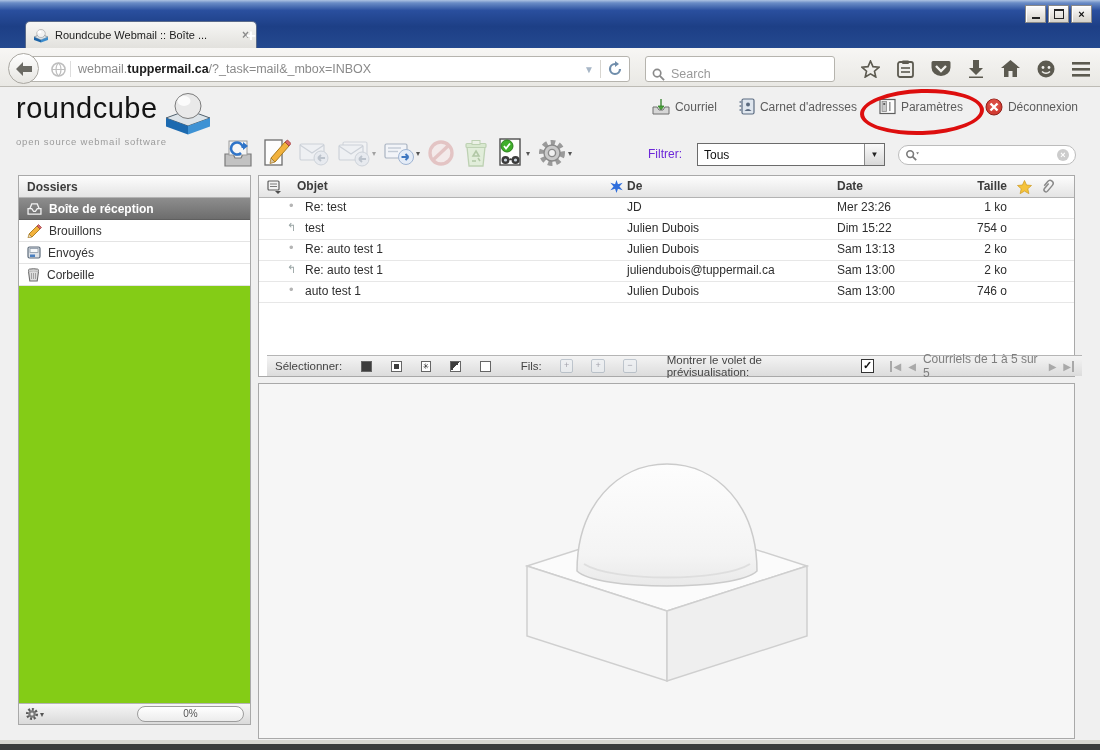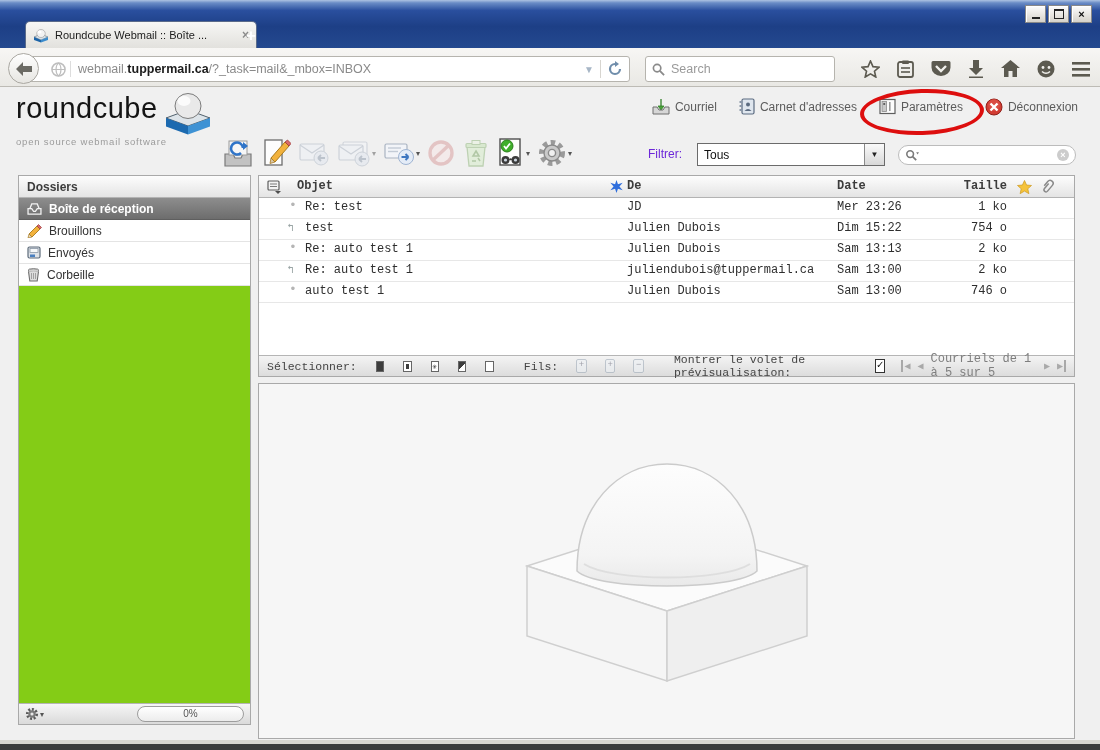--- a/index.html
+++ b/index.html
@@ -29,21 +29,21 @@
     border:1px solid #b6b4ae;border-radius:3px;display:flex;align-items:center;box-sizing:border-box;
     padding-left:22px;}
   .url-globe{margin:0 4px 0 4px;opacity:.55;}
   .url-sep{width:1px;height:16px;background:#ddd;margin-right:7px;}
   .urltext{font-size:12.5px;color:#8a8a8a;white-space:nowrap;}
   .urltext b{color:#1c1c1c;font-weight:bold;}
   .url-right{margin-left:auto;display:flex;align-items:center;gap:6px;padding-right:6px;}
   .url-drop{color:#a7b6c6;font-size:10px;}
   .url-div{width:1px;height:18px;background:#d7d5d0;}
   .searchbar{position:absolute;left:645px;top:56px;width:190px;height:26px;background:#fff;
-    border:1px solid #b6b4ae;border-radius:3px;display:flex;align-items:center;box-sizing:border-box;padding:0 6px;gap:6px;}
+    border:1px solid #b6b4ae;border-radius:3px;display:flex;align-items:flex-end;box-sizing:border-box;padding:0 6px;gap:6px;}
   .search-ph{font-size:12.5px;color:#9a9a9a;}
   .navicons{position:absolute;right:10px;top:56px;display:flex;align-items:center;gap:17px;height:26px;}
   
   .page{position:absolute;left:0;top:87px;width:1100px;height:653px;background:#f0f0f0;}
   .logo{position:absolute;left:16px;top:6px;}
   .logo-row{display:flex;align-items:flex-start;}
   .logo-text{font-size:29px;color:#141414;letter-spacing:.5px;line-height:30px;}
   .logo-tag{font-size:9.5px;color:#9b9b9b;letter-spacing:.8px;margin-top:1px;}
   .taskbar{position:absolute;right:22px;top:11px;display:flex;align-items:flex-start;gap:22px;z-index:2;}
   .taskitem{display:flex;align-items:center;gap:5px;font-size:12px;color:#5c5c5c;}
@@ -71,33 +71,33 @@
     display:flex;align-items:center;padding-left:8px;font-size:12px;font-weight:bold;color:#3c3c3c;}
   .folder-row{height:21px;display:flex;align-items:center;gap:7px;padding-left:8px;
     border-bottom:1px solid #e4e4e4;font-size:12px;color:#333;background:#fff;}
   .folder-row.sel{background:linear-gradient(#8d8d8d,#6d6d6d);color:#fff;font-weight:bold;border-bottom:1px solid #5f5f5f;}
   .folders-foot{position:absolute;left:0;bottom:0;width:100%;height:21px;box-sizing:border-box;
     background:linear-gradient(#f6f6f6,#dadada);border-top:1px solid #b5b5b5;display:flex;align-items:center;padding:0 6px;}
   .quota{margin-left:auto;width:105px;height:14px;border:1px solid #9d9d9d;border-radius:8px;
     background:linear-gradient(#fff,#ececec);font-size:10px;color:#555;text-align:center;line-height:14px;}
   
   .mlist{position:absolute;left:258px;top:88px;width:817px;height:202px;background:#fff;
-    border:1px solid #a9a9a9;box-sizing:border-box;font-family:Liberation Mono, monospace;}
+    border:1px solid #a9a9a9;box-sizing:border-box;}
   .mhead{position:relative;height:21px;background:linear-gradient(#fdfdfd,#e4e4e4);border-bottom:1px solid #b3b3b3;
     font-size:12px;font-weight:bold;color:#3c3c3c;}
   .mhead span{position:absolute;top:3px;}
   .col-subj{left:38px;}  .col-from{left:368px;} .col-date{left:578px;}
   .col-size{right:67px;} 
   .mrow{position:relative;height:20px;border-bottom:1px solid #e7e7e7;font-size:12px;color:#2e2e2e;background:#fff;}
   .mrow span{position:absolute;top:2px;white-space:nowrap;}
   .m-flag{left:28px;color:#9aa5a5;font-size:11px;top:1px;}
   .m-flag.dot{color:#b5b5b5;font-size:13px;top:0px;left:30px;}
   .m-subj{left:46px;} .m-from{left:368px;} .m-date{left:578px;}
   .m-size{right:67px;width:80px;text-align:right;}
-  .mfoot{position:absolute;left:0;bottom:0;width:100%;height:21px;box-sizing:border-box;
+  .mfoot{position:absolute;left:8px;bottom:0;width:100%;height:21px;box-sizing:border-box;
     background:linear-gradient(#f4f4f4,#dcdcdc);border-top:1px solid #b5b5b5;
     display:flex;align-items:center;padding:0 8px;font-size:11.5px;color:#444;gap:16px;}
   .selsq{width:11px;height:11px;border:1px solid #666;box-sizing:border-box;margin-left:3px;}
   .sq1{background:#3d3d3d;} .sq2{background:#3d3d3d;box-shadow:inset 0 0 0 2px #fff;}
   .sq3{background:#fff;display:flex;align-items:center;justify-content:center;font-size:8px;color:#222;}
   .sq4{background:linear-gradient(135deg,#3d3d3d 50%,#fff 50%);} .sq5{background:#fff;}
   .fils-ico{width:12px;height:12px;border:1px solid #9aa7b5;border-radius:2px;opacity:.55;margin-left:2px;
     font-size:9px;line-height:11px;text-align:center;color:#667;background:#eef2f6;}
   .chk{width:12px;height:12px;border:1px solid #333;background:#fff;font-size:11px;line-height:11px;
     text-align:center;color:#111;font-weight:bold;margin-left:3px;}

